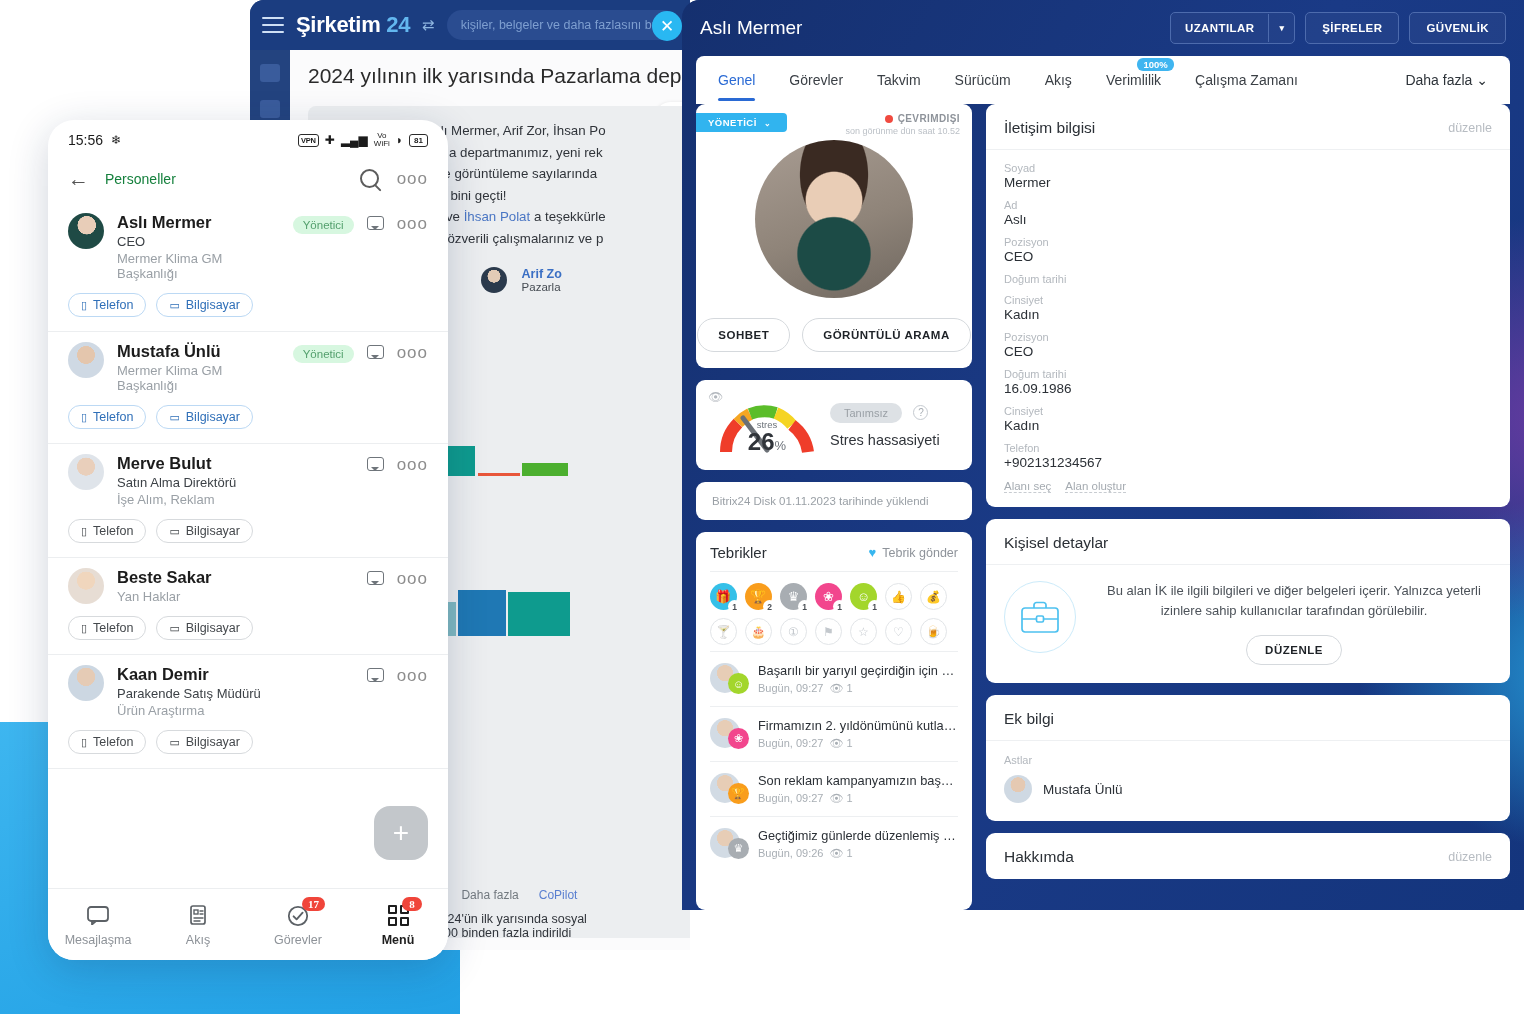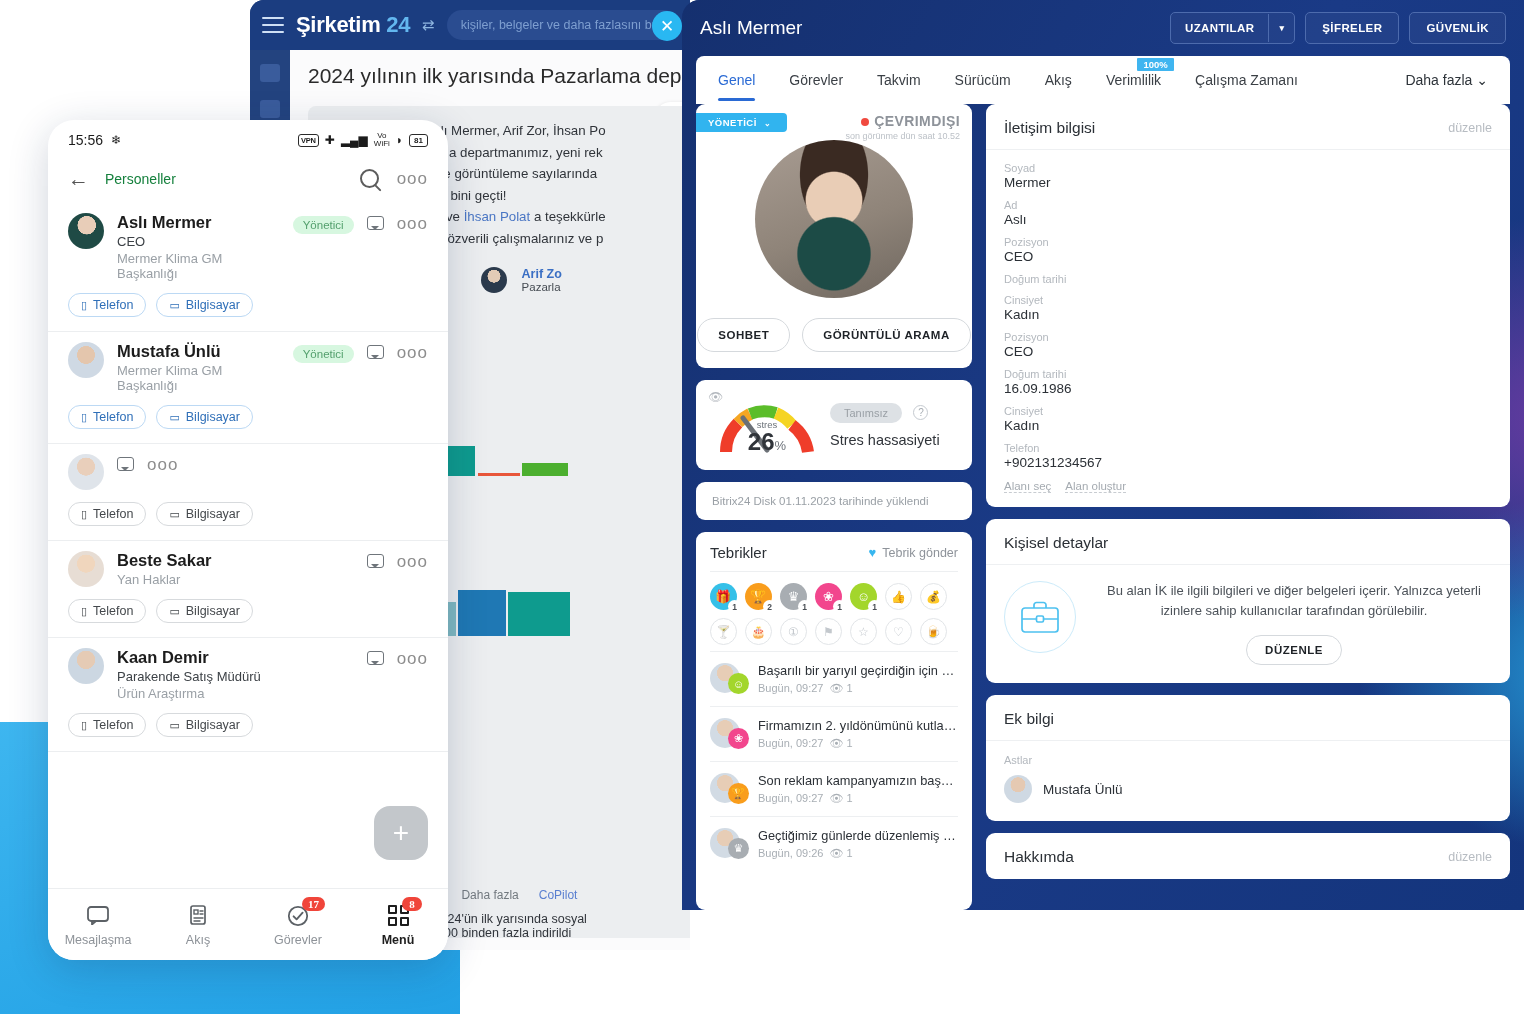--- a/index.html
+++ b/index.html
@@ -161,38 +161,38 @@
   .pn-btn.split .car { border-left:1px solid #4d6bad; padding:9px 10px; font-size:9px; }
   .pn-tabs {
     margin:0 14px; height:48px; background:#fff; border-radius:8px 8px 0 0;
     display:flex; align-items:center; padding:0 22px; gap:34px; position:relative;
   }
   .tab { font-size:14px; color:#3a3f45; position:relative; white-space:nowrap; }
   .tab.active { color:#2a6ad4; }
   .tab.active:after { content:""; position:absolute; left:0; right:0; bottom:-13px; height:3px; background:#2a6ad4; border-radius:2px; }
   .tab .pct {
     position:absolute; top:-14px; left:50%; margin-left:4px;
-    background:#3fb5f0; color:#fff; font-size:9.5px; font-weight:bold; border-radius:1px; padding:1px 6px;
+    background:#3fb5f0; color:#fff; font-size:9.5px; font-weight:bold; border-radius:6px; padding:1px 6px;
   }
   .tab.more { margin-left:auto; color:#2e343a; }
 
   .pn-body { position:absolute; left:14px; right:14px; top:104px; bottom:0; display:flex; gap:14px; }
   .col-l { width:276px; flex:none; display:flex; flex-direction:column; gap:12px; }
   .col-r { flex:1; display:flex; flex-direction:column; gap:12px; }
   .card { background:#fff; border-radius:9px; }
 
   
   .prof { padding:0 0 16px; position:relative; overflow:hidden; border-radius:9px; }
   .mgr-flag {
     position:absolute; left:0; top:9px; background:#31b4ef; color:#fff; font-size:9.5px;
     font-weight:bold; letter-spacing:.5px; padding:4px 16px 4px 12px; border-radius:0 4px 4px 0;
   }
   .mgr-flag .cv { font-size:8px; margin-left:4px; }
   .onl { position:absolute; right:12px; top:9px; text-align:right; }
-  .onl-t { font-size:14px; font-weight:bold; color:#8e939a; letter-spacing:.4px; }
+  .onl-t { font-size:10px; font-weight:bold; color:#8e939a; letter-spacing:.4px; }
   .onl-t .dot { display:inline-block; width:8px; height:8px; border-radius:50%; background:#f04a3f; margin-right:5px; vertical-align:middle; }
   .onl-s { font-size:9px; color:#bcc1c7; margin-top:2px; }
   .prof-pic {
     width:158px; height:158px; border-radius:50%; margin:36px auto 0;
     background:
       radial-gradient(circle at 50% 72%, #1c4b46 0 26%, rgba(0,0,0,0) 27%),
       radial-gradient(circle at 50% 38%, #e9cdb6 0 22%, rgba(0,0,0,0) 23%),
       radial-gradient(ellipse at 50% 22%, #3a2a22 0 30%, rgba(0,0,0,0) 31%),
       linear-gradient(160deg,#a89c92 0%,#8f8479 55%,#6f675f 100%);
   }
@@ -430,20 +430,25 @@
           <div class="tag blue">
               <span class="gi">▭</span>
               <span>Bilgisayar</span>
             </div>
         </div>
       </div>
 
       <div class="ph-row">
         <div class="ph-row-top">
           <div class="ph-av a3"></div>
+          <div class="ph-info">
+            <div class="ph-name">Merve Bulut</div>
+            <div class="ph-role">Satın Alma Direktörü</div>
+            <div class="ph-dept">İşe Alım, Reklam</div>
+          </div>
           <div class="ph-chat"></div>
           <div class="dots3" style="margin-top:2px">ooo</div>
         </div>
         <div class="ph-tags">
           <div class="tag">
               <span class="gi">▯</span>
               <span>Telefon</span>
             </div>
           <div class="tag">
               <span class="gi">▭</span>

